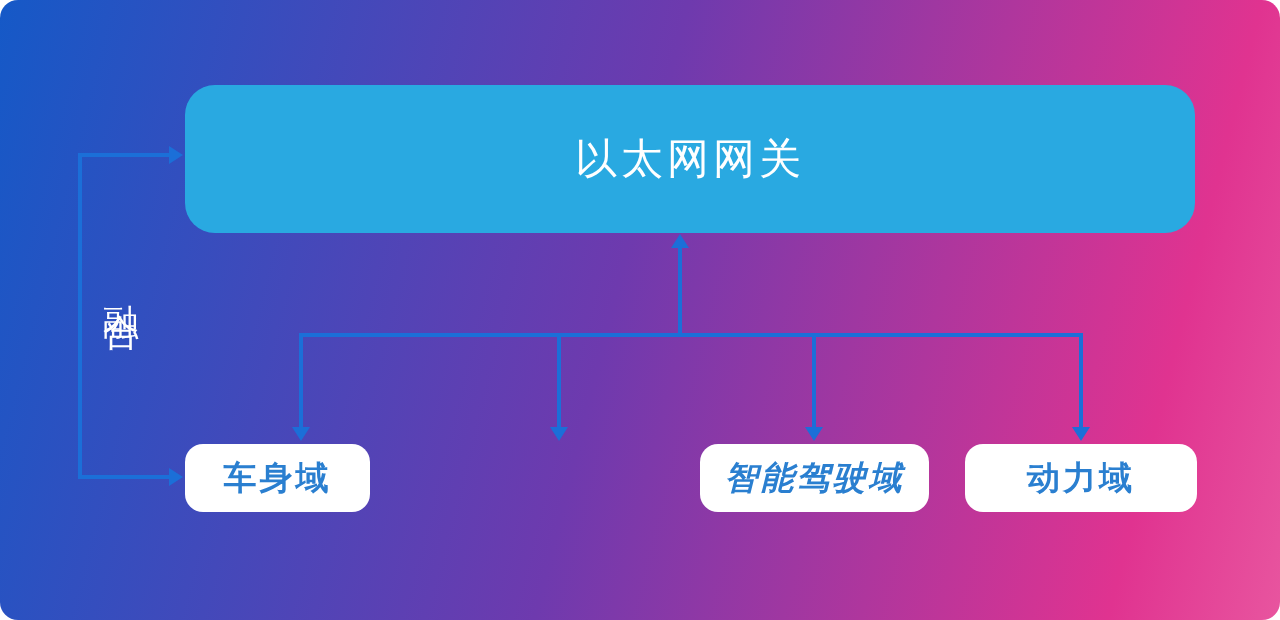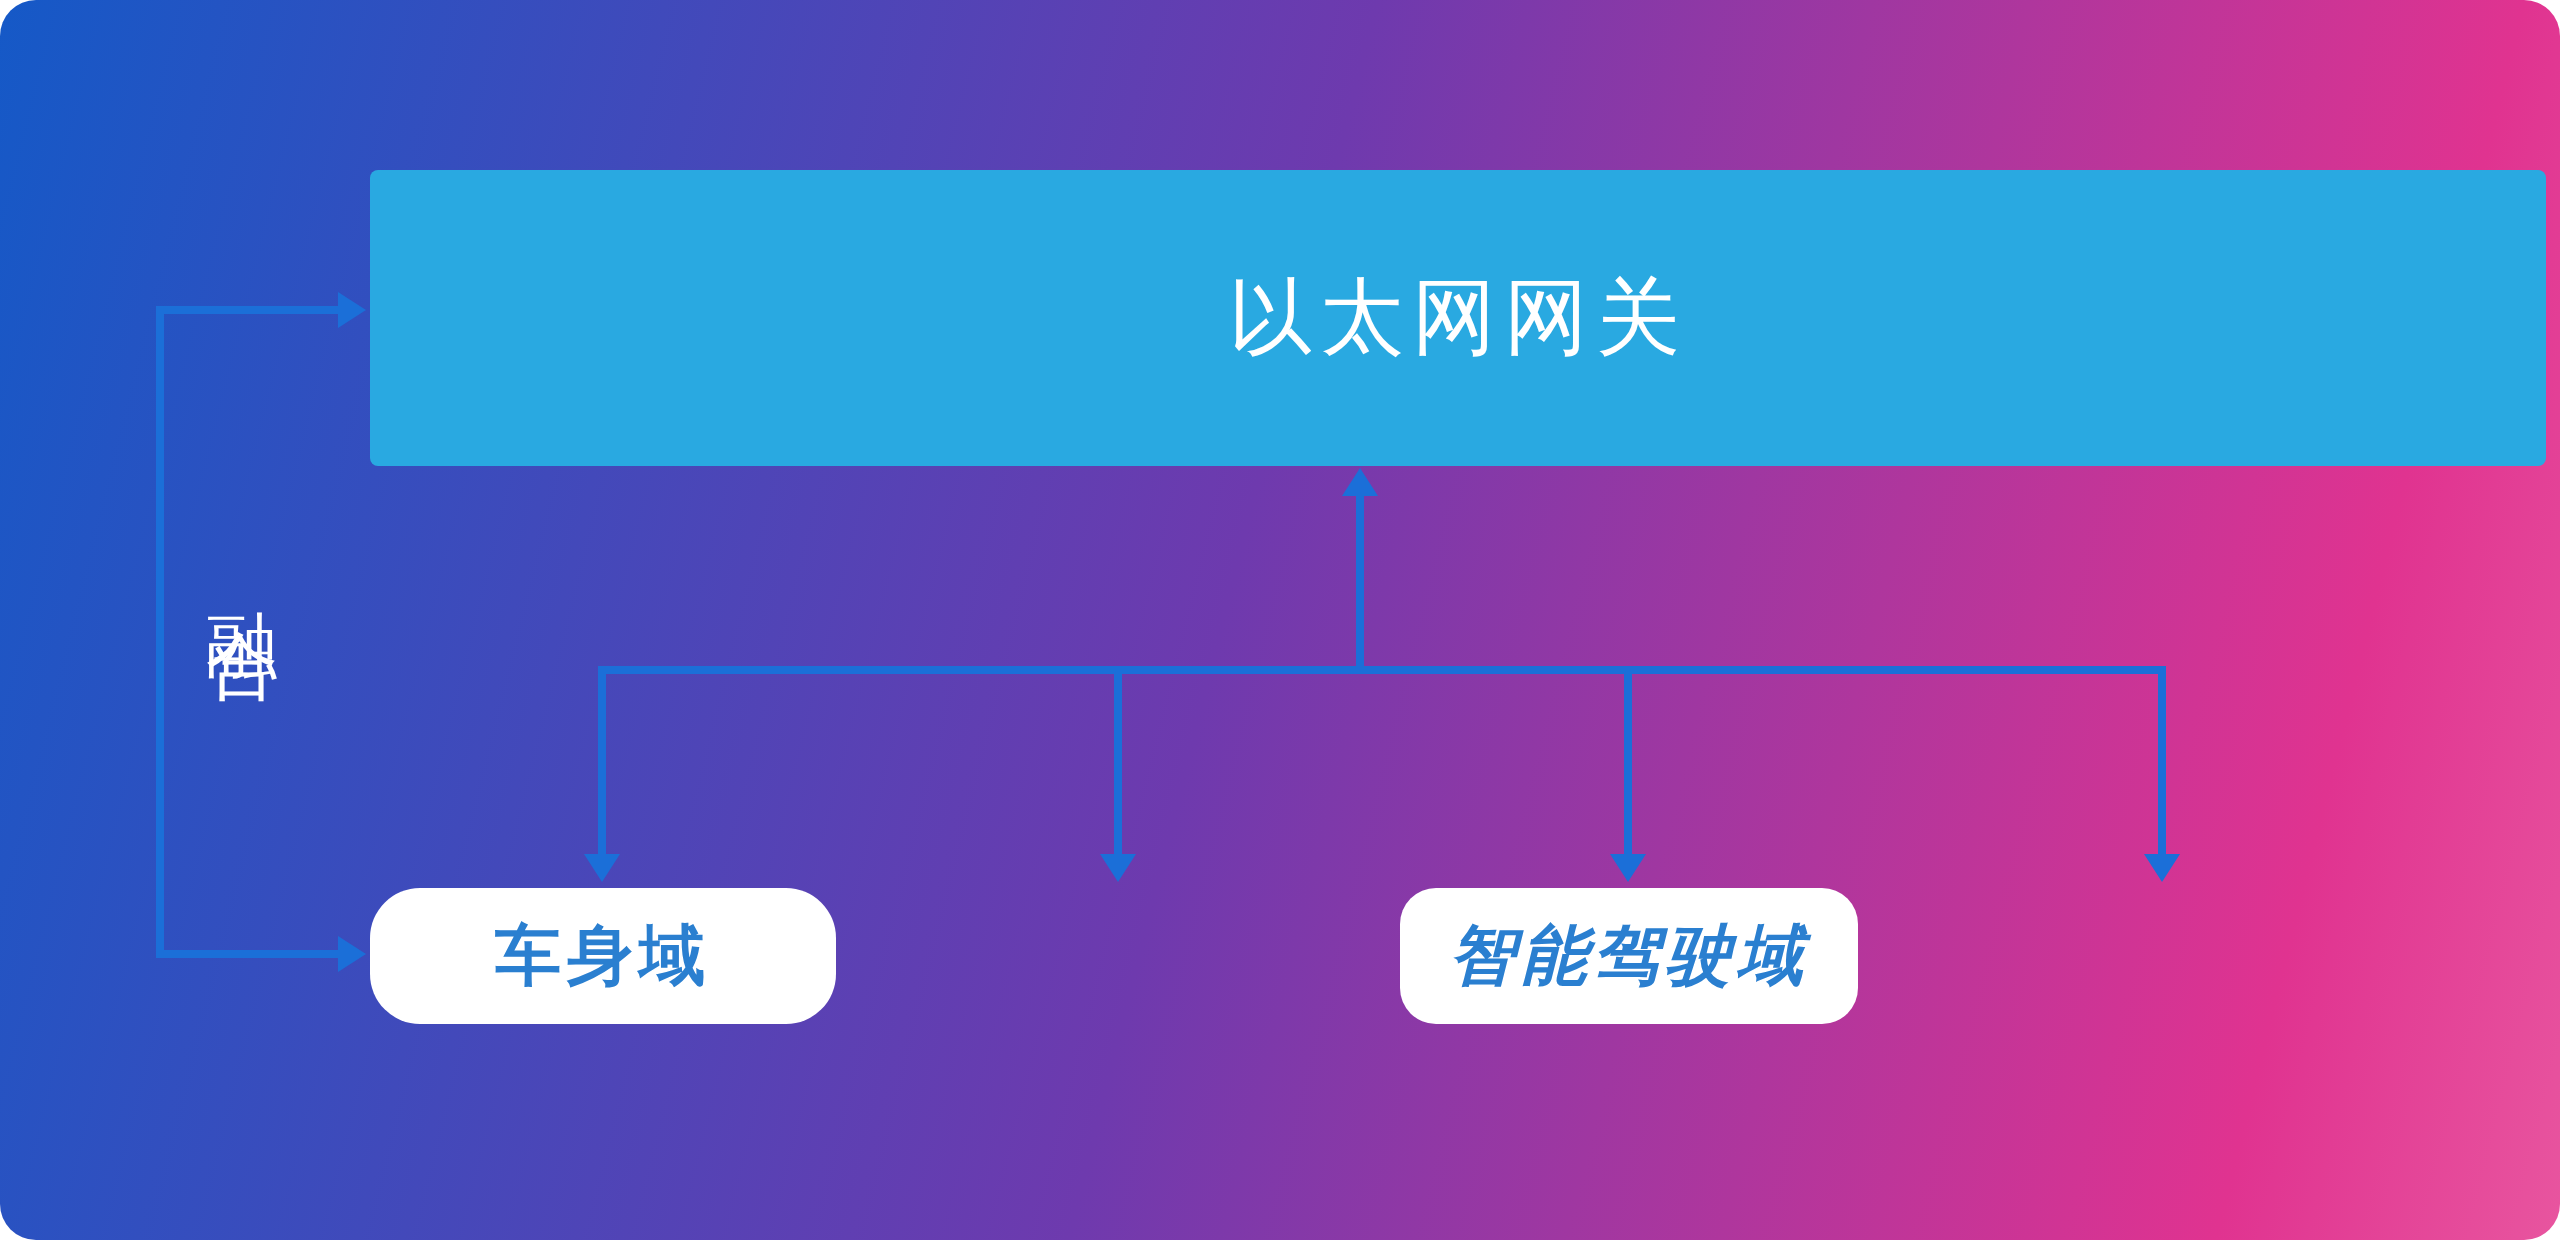--- a/index.html
+++ b/index.html
@@ -30,24 +30,24 @@
     stroke: var(--connector, #1b6fd8);
     stroke-width: 4;
   }
   svg.connectors .arrowhead {
     fill: var(--connector, #1b6fd8);
   }
   .gateway-box {
     position: absolute;
     left: 185px;
     top: 85px;
-    width: 1088px;
+    width: 1010px;
     height: 148px;
     background: var(--gateway-fill, #29a9e1);
-    border-radius: 4px;
+    border-radius: 30px;
     display: flex;
     align-items: center;
     justify-content: center;
     color: #ffffff;
     font-size: 42px;
     letter-spacing: 4px;
     font-weight: 500;
   }
   .domain-box {
     position: absolute;
@@ -56,21 +56,21 @@
     background: #ffffff;
     border-radius: 18px;
     display: flex;
     align-items: center;
     justify-content: center;
     color: var(--domain-text, #2a7fd0);
     font-size: 33px;
     letter-spacing: 3px;
     font-weight: 600;
   }
-  .domain-box.d0 { left: 185px; width: 233px; border-radius: 25px; }
+  .domain-box.d0 { left: 185px; width: 185px; }
   .domain-box.d1 { left: 443px; width: 232px; }
   .domain-box.d2 { left: 700px; width: 229px; font-style: italic; }
   .domain-box.d3 { left: 965px; width: 232px; }
   .side-label {
     position: absolute;
     left: 96px;
     top: 276px;
     writing-mode: vertical-rl;
     text-orientation: upright;
     color: #ffffff;
@@ -108,16 +108,19 @@
   <div class="gateway-box">
     <span>以太网网关</span>
   </div>
 
   <div class="domain-box d0">
     <span>车身域</span>
   </div>
   <div class="domain-box d2">
     <span>智能驾驶域</span>
   </div>
+  <div class="domain-box d3">
+    <span>动力域</span>
+  </div>
 
   <div class="side-label">融合</div>
 
 </div>
 
 </body></html>

